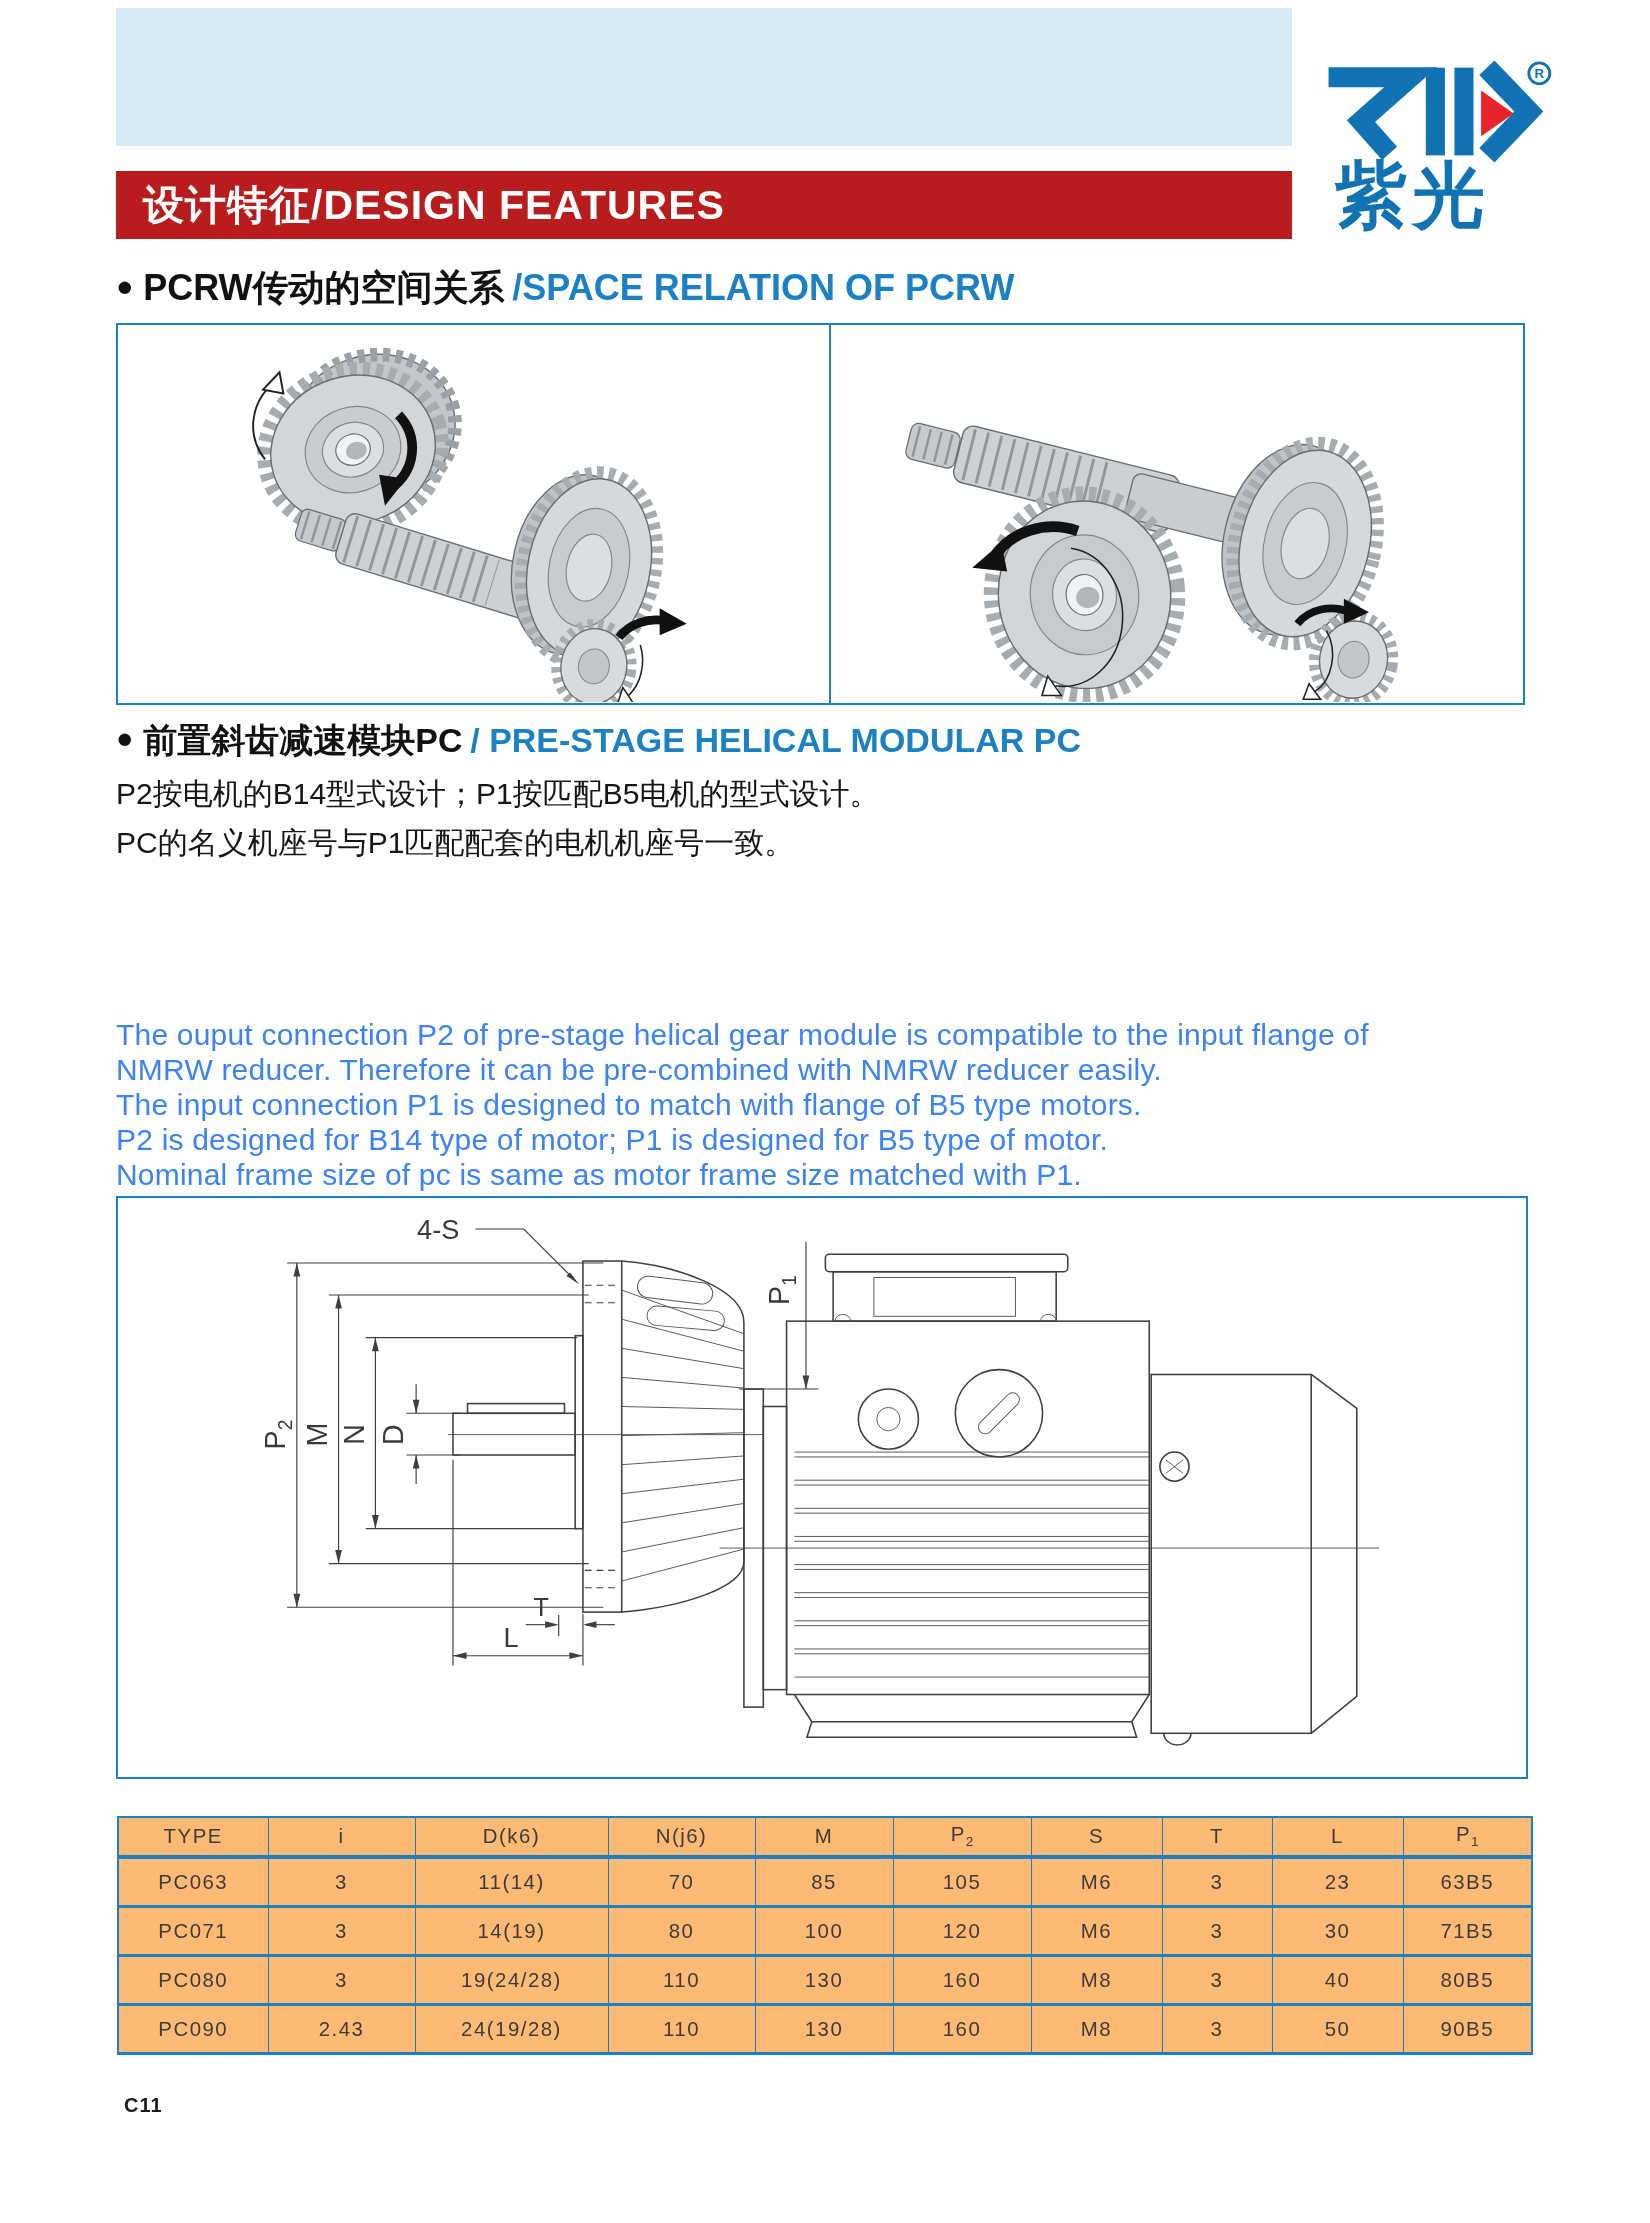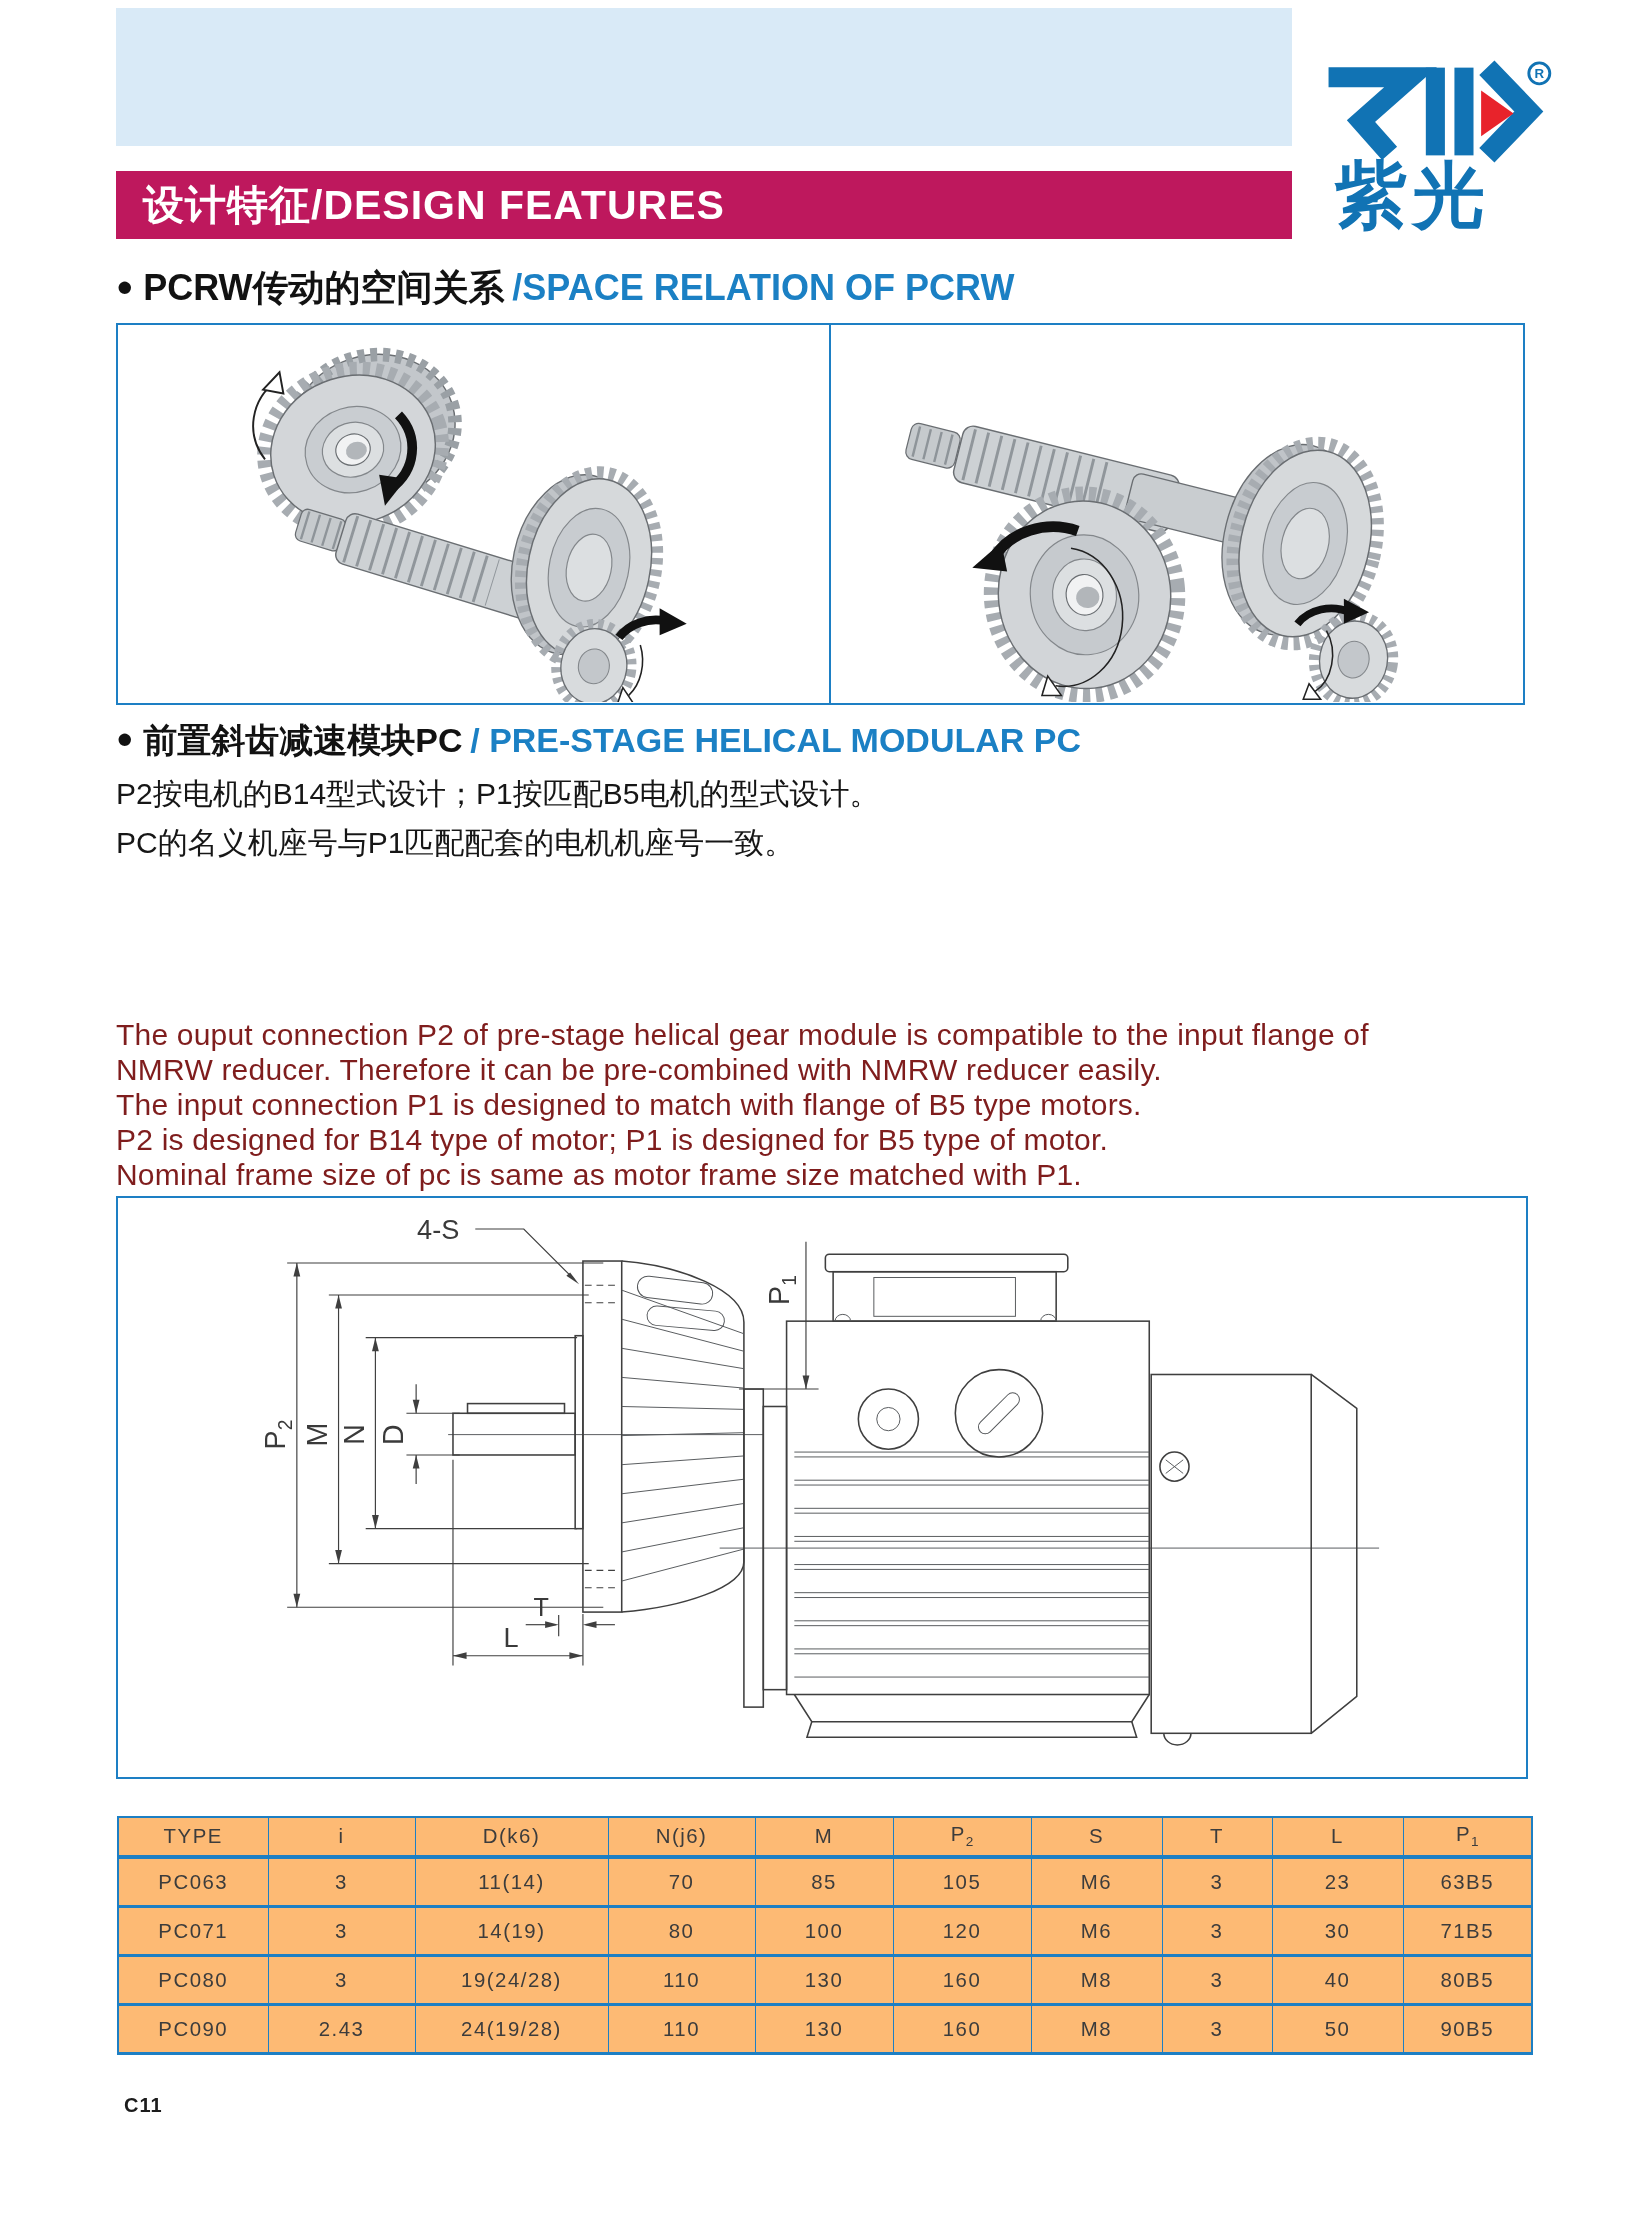--- a/index.html
+++ b/index.html
@@ -1,38 +1,38 @@
 <!DOCTYPE html>
 <html><head>
 <meta charset="utf-8">
 <style>
   html,body{margin:0;padding:0;background:#e8e8e8;}
   .page{position:relative;width:1651px;height:2223px;background:#ffffff;overflow:hidden;
         font-family:"Liberation Sans","DejaVu Sans",sans-serif;}
   .abs{position:absolute;}
   .band{left:116px;top:7.8px;width:1176px;height:138px;background:#d9eaf7;}
-  .titlebar{left:116px;top:171px;width:1176px;height:68px;background:#be185d;color:#fff;
+  .titlebar{left:116px;top:171px;width:1176px;height:68px;background:#b91c1c;color:#fff;
             font-size:41px;font-weight:bold;line-height:68px;padding-left:27px;box-sizing:border-box;
             letter-spacing:1px;white-space:nowrap;}
   .logo-zik{left:1312px;top:60px;width:241px;height:103px;}
   .logo-cn{left:1335px;top:159px;font-size:72px;font-weight:900;color:#1173b4;letter-spacing:5.8px;line-height:1;}
   .h-sec{width:1417px;font-weight:bold;white-space:nowrap;}
   .h1{left:116px;top:264px;font-size:36px;}
   .h2{left:116px;top:718px;font-size:34px;}
   .h-sec .bullet{font-size:29px;vertical-align:3.9px;margin-right:9.7px;color:#111;}
   .h-sec .cn{color:#121212;}
   .h-sec .en{color:#1b80c4;margin-left:7.8px;}
   .gearsbox{left:116px;top:323px;width:1409px;height:382px;border:2.9px solid #1d7fc4;box-sizing:border-box;
             display:flex;background:#fff;}
   .gpanel{height:100%;}
   .gpanel.left{width:713px;border-right:2.9px solid #1d7fc4;box-sizing:border-box;}
   .gpanel.right{flex:1;}
   .cnblock{left:116px;top:769px;width:1425px;font-size:30px;color:#161616;}
   .cnblock p{margin:0;line-height:49px;}
-  .enblock{left:116px;top:1017px;width:1425px;font-size:30px;color:#7f1d1d;}
+  .enblock{left:116px;top:1017px;width:1425px;font-size:30px;color:#3b82f6;}
   .enblock p{margin:0;line-height:35px;letter-spacing:0.2px;}
   .drawbox{left:116px;top:1196px;width:1412px;height:583px;border:2.9px solid #1d7fc4;box-sizing:border-box;background:#fff;}
   table.dim{position:absolute;left:117px;top:1816px;width:1415px;border-collapse:collapse;table-layout:fixed;
             font-size:20.4px;color:#3c3c3c;letter-spacing:1.5px;border:2.9px solid #1d7fc4;background:#fdba74;}
   table.dim th{height:35px;font-weight:normal;border:1.9px solid #1d7fc4;border-bottom-width:4.9px;text-align:center;}
   table.dim td{height:44px;border:1.9px solid #1d7fc4;border-bottom-width:3.9px;text-align:center;}
   table.dim sub{font-size:13.6px;letter-spacing:0;}
   .pagenum{left:124px;top:2094px;font-size:20px;font-weight:bold;color:#1c1c1c;letter-spacing:1px;}
   svg{display:block;}
   .dline{stroke:#3f3f3f;stroke-width:1.6;fill:none;}

